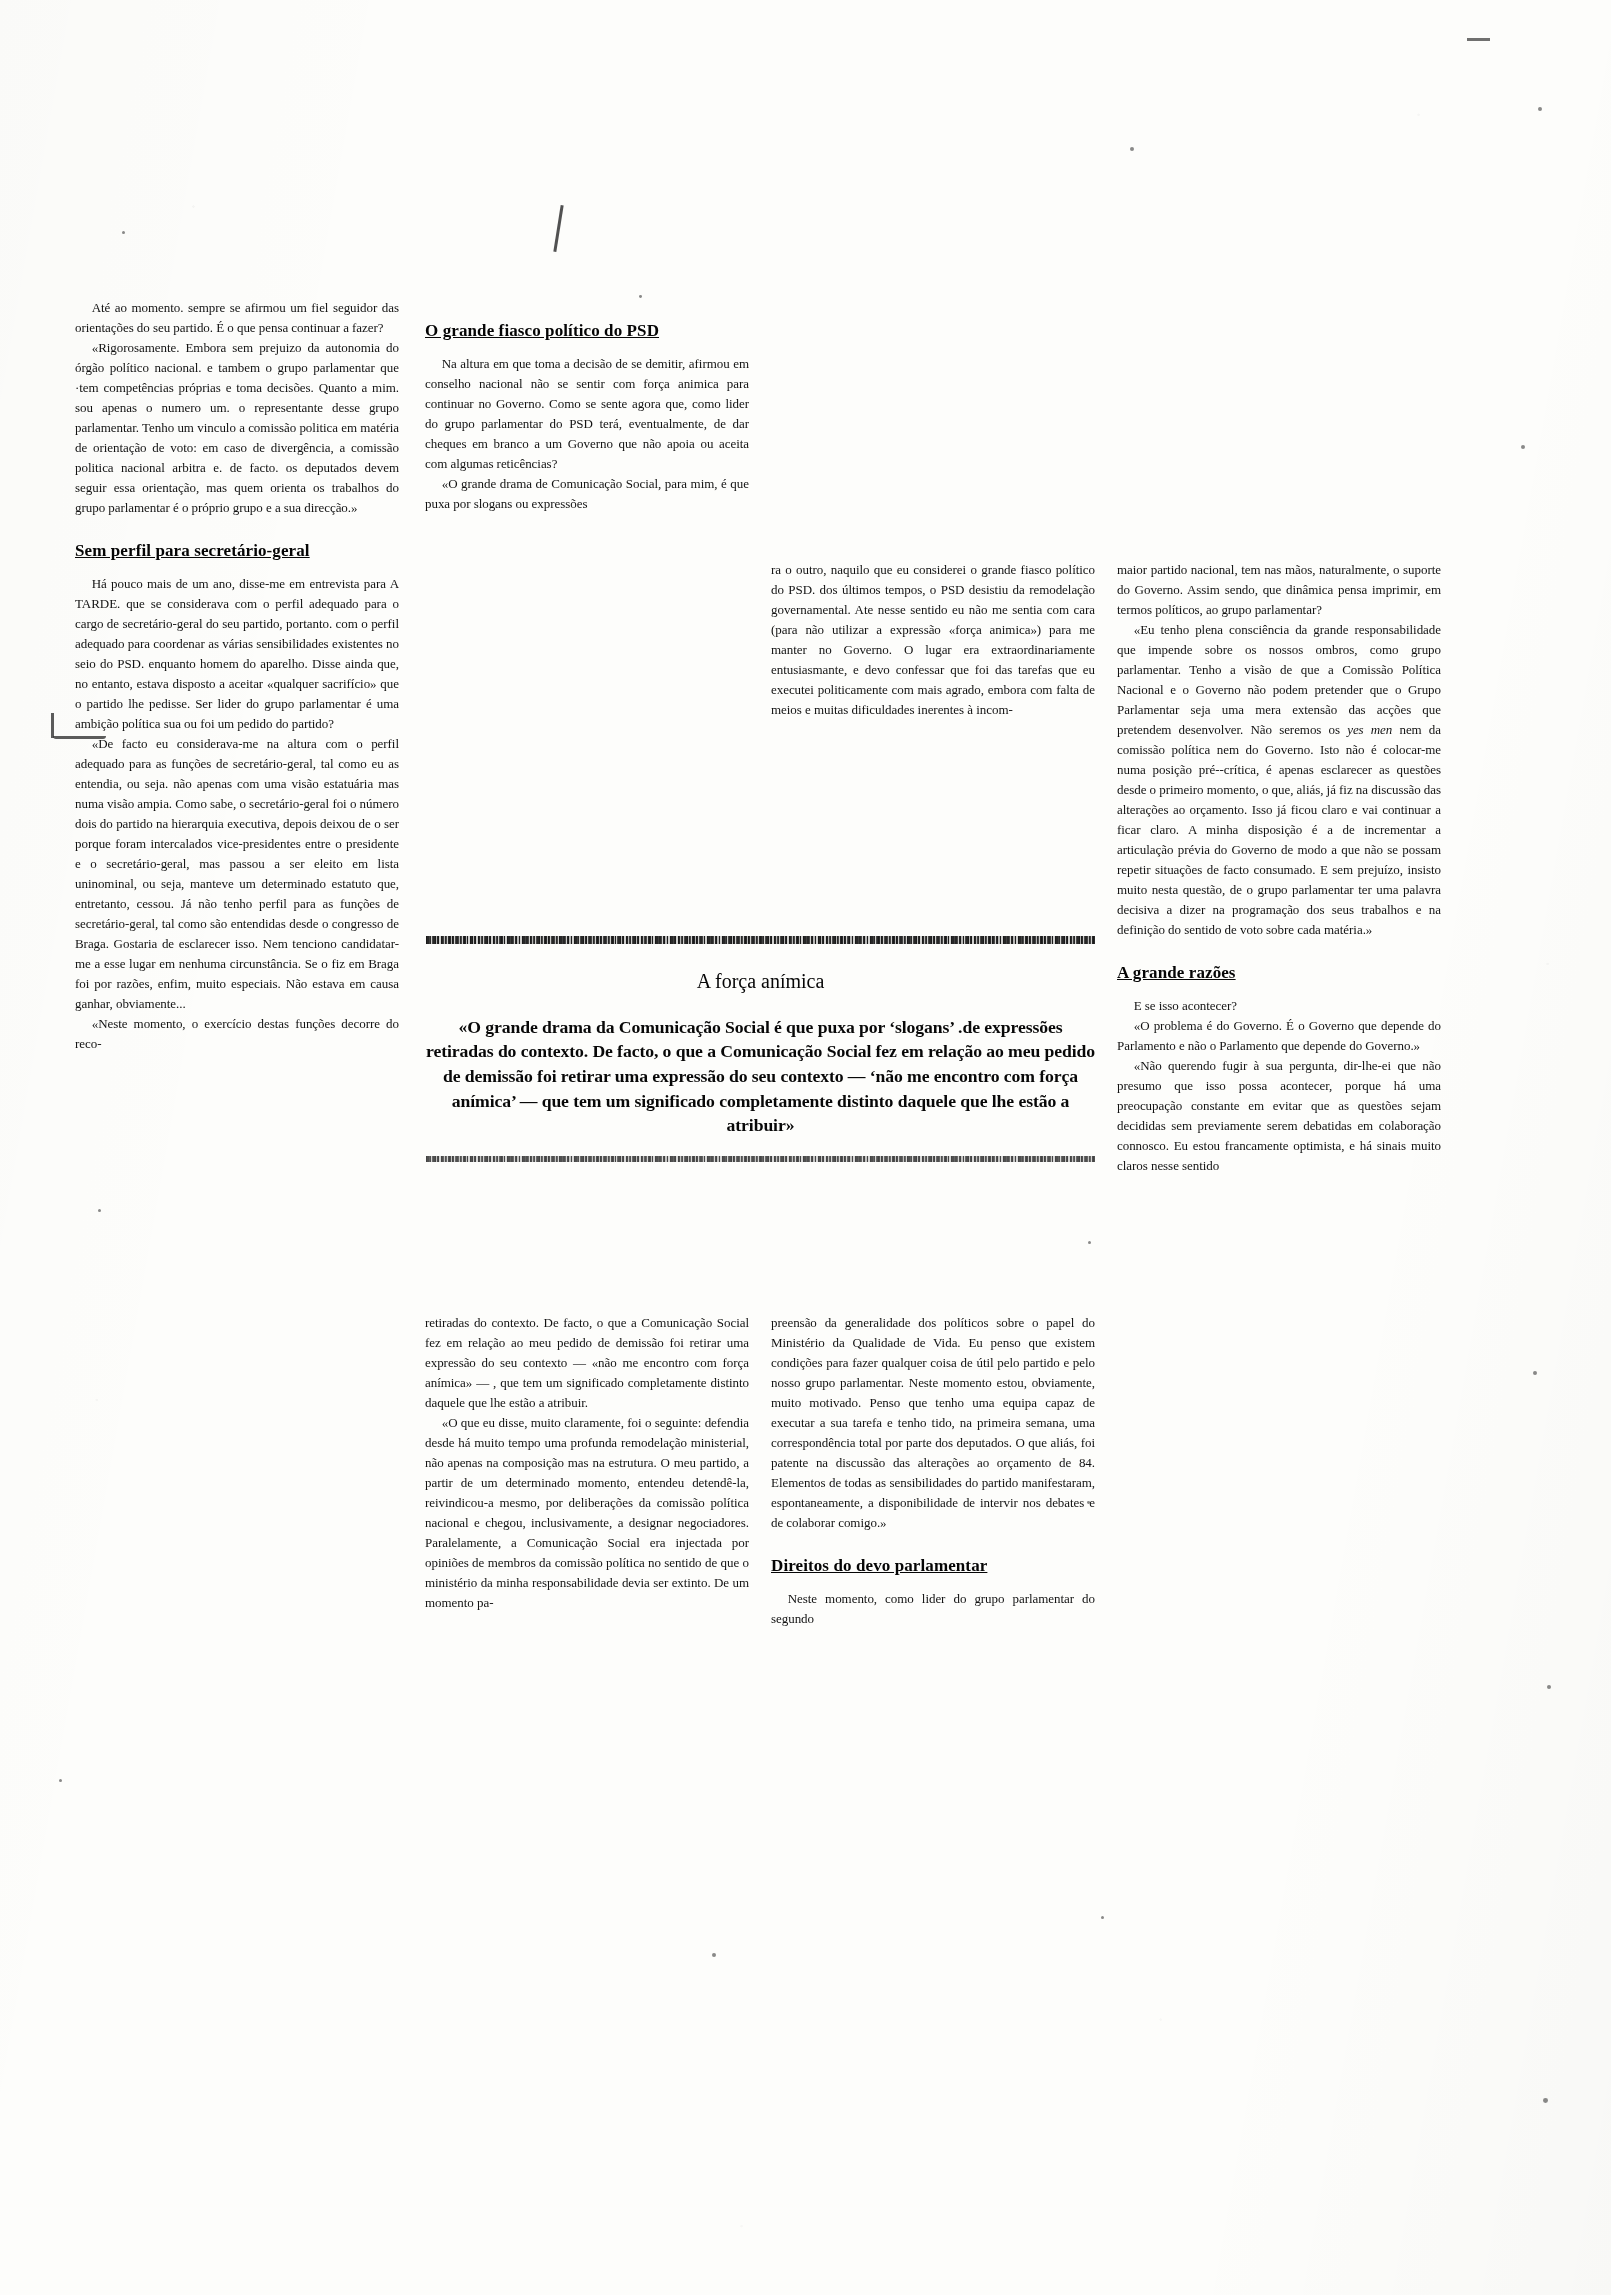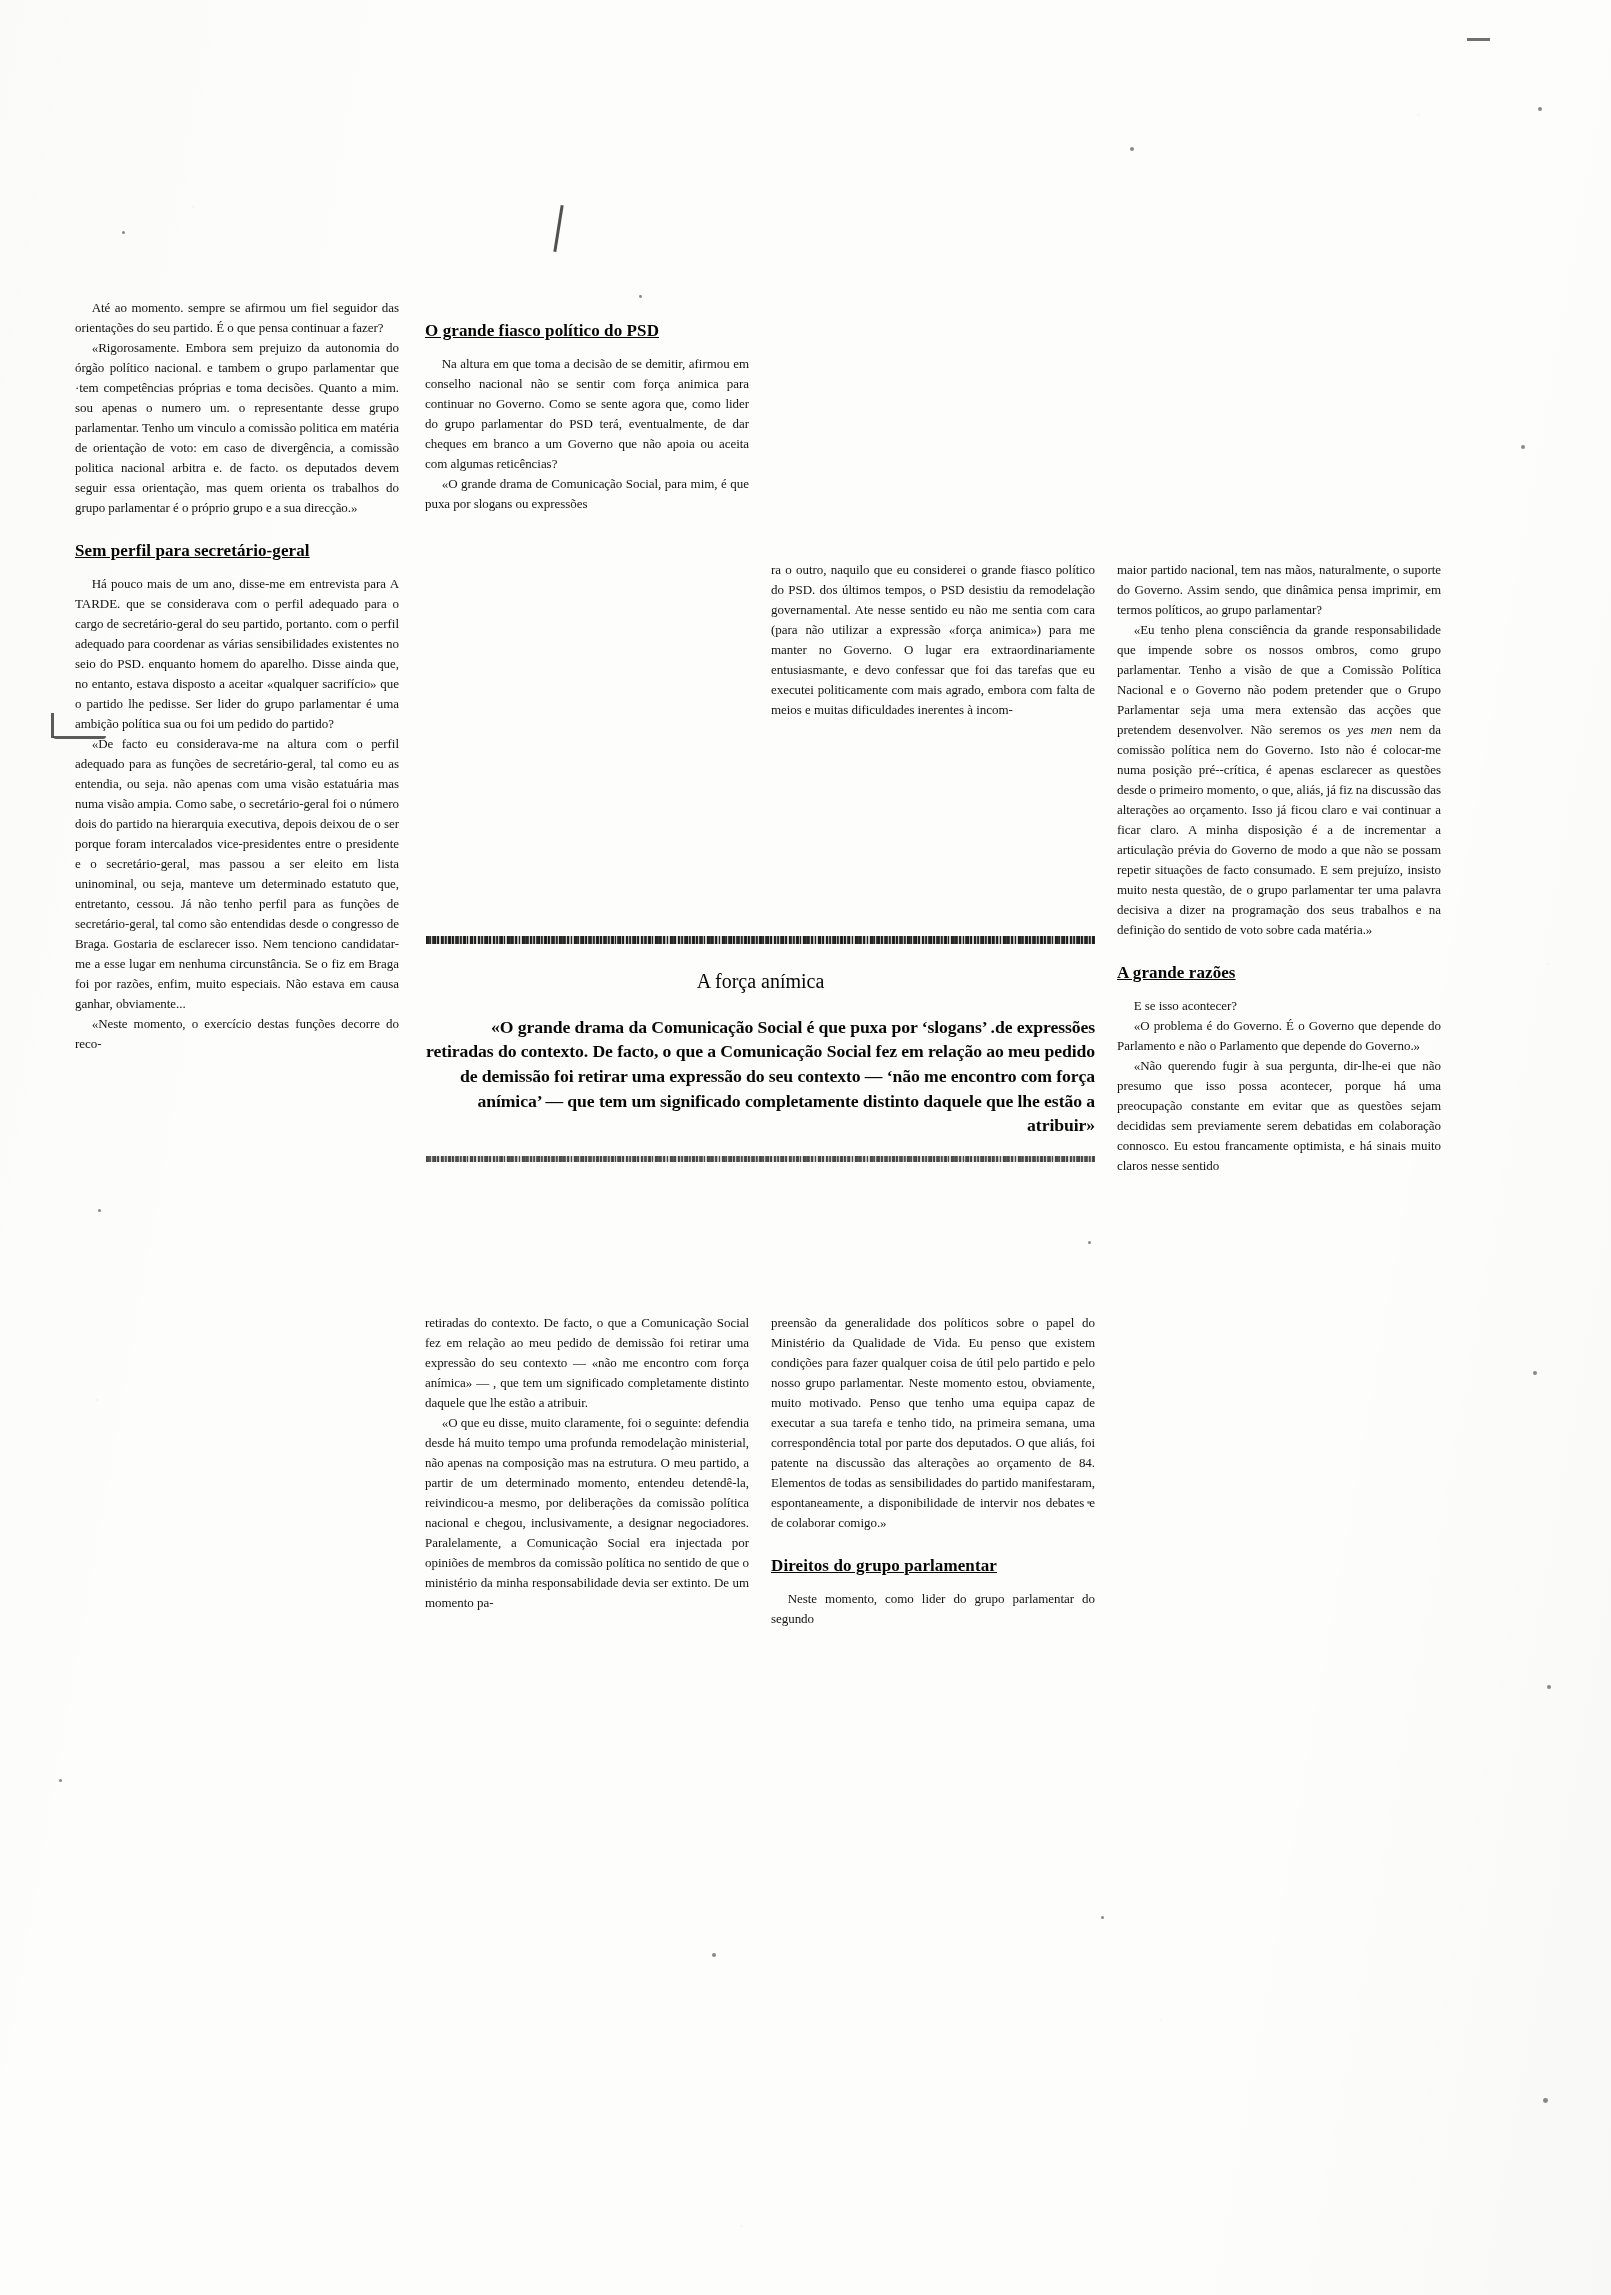--- a/index.html
+++ b/index.html
@@ -106,21 +106,21 @@
     line-height: 34px;
     font-weight: normal;
     margin: 19.7px 0 16.7px 0;
     color: #060606;
     font-family: "Liberation Serif", "DejaVu Serif", serif;
   }
   .quote-body {
     font-weight: bold;
     font-size: 17.7px;
     line-height: 24.6px;
-    text-align: right;
+    text-align: center;
     margin: 0 0 18.7px 0;
     color: #080808;
     letter-spacing: -0.1px;
   }
 
   em.ital { font-style: italic; }
 
   
   .mark {
     position: absolute;
@@ -194,21 +194,21 @@
 
   <div class="col" style="left:425px; top:1313px; width:324px;">
     <p class="body-text">retiradas do contexto. De facto, o que a Comunicação Social fez em relação ao meu pedido de demissão foi retirar uma expressão do seu contexto — «não me encontro com força anímica» — , que tem um significado completamente distinto daquele que lhe estão a atribuir.</p>
     <p class="body-text indent">«O que eu disse, muito claramente, foi o seguinte: defendia desde há muito tempo uma profunda remodelação ministerial, não apenas na composição mas na estrutura. O meu partido, a partir de um determinado momento, entendeu detendê-la, reivindicou-a mesmo, por deliberações da comissão política nacional e chegou, inclusivamente, a designar negociadores. Paralelamente, a Comunicação Social era injectada por opiniões de membros da comissão política no sentido de que o ministério da minha responsabilidade devia ser extinto. De um momento pa-</p>
   </div>
 
   <div class="col" style="left:771px; top:1313px; width:324px;">
     <p class="body-text">preensão da generalidade dos políticos sobre o papel do Ministério da Qualidade de Vida. Eu penso que existem condições para fazer qualquer coisa de útil pelo partido e pelo nosso grupo parlamentar. Neste momento estou, obviamente, muito motivado. Penso que tenho uma equipa capaz de executar a sua tarefa e tenho tido, na primeira semana, uma correspondência total por parte dos deputados. O que aliás, foi patente na discussão das alterações ao orçamento de 84. Elementos de todas as sensibilidades do partido manifestaram, espontaneamente, a disponibilidade de intervir nos debates e de colaborar comigo.»</p>
 
     <h2 class="subhead gap-before gap-after">
-      <span>Direitos do grupo parlamentar</span>
+      <span>Direitos do devo parlamentar</span>
     </h2>
 
     <p class="body-text indent">Neste momento, como lider do grupo parlamentar do segundo</p>
   </div>
 
   <div class="col" style="left:1117px; top:560px; width:324px;">
     <p class="body-text">maior partido nacional, tem nas mãos, naturalmente, o suporte do Governo. Assim sendo, que dinâmica pensa imprimir, em termos políticos, ao grupo parlamentar?</p>
 
     <p class="body-text indent">
       <span>«Eu tenho plena consciência da grande responsabilidade que impende sobre os nossos ombros, como grupo parlamentar. Tenho a visão de que a Comissão Política Nacional e o Governo não podem pretender que o Grupo Parlamentar seja uma mera extensão das acções que pretendem desenvolver. Não seremos os </span><em class="ital">yes men</em><span> nem da comissão política nem do Governo. Isto não é colocar-me numa posição pré--crítica, é apenas esclarecer as questões desde o primeiro momento, o que, aliás, já fiz na discussão das alterações ao orçamento. Isso já ficou claro e vai continuar a ficar claro. A minha disposição é a de incrementar a articulação prévia do Governo de modo a que não se possam repetir situações de facto consumado. E sem prejuízo, insisto muito nesta questão, de o grupo parlamentar ter uma palavra decisiva a dizer na programação dos seus trabalhos e na definição do sentido de voto sobre cada matéria.»</span>

